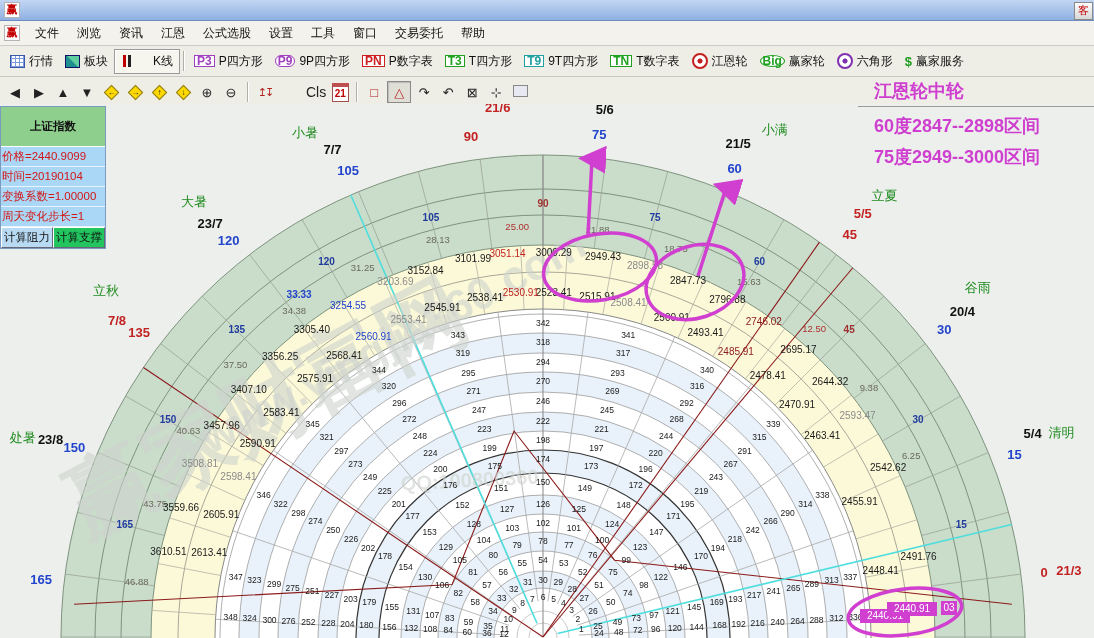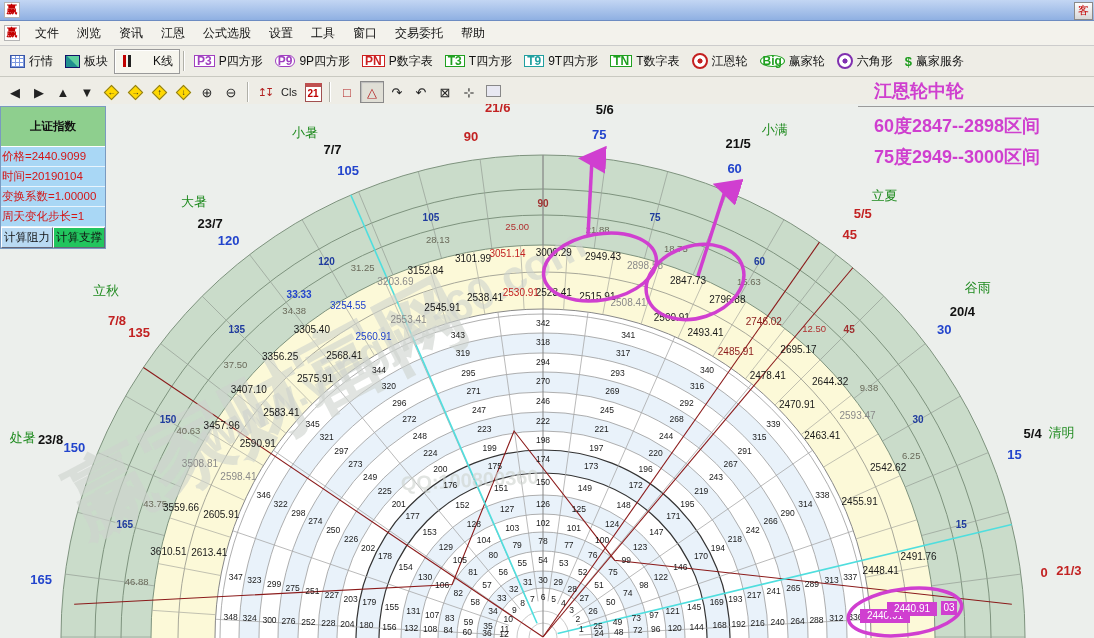--- a/index.html
+++ b/index.html
@@ -156,21 +156,21 @@
       <span>⊕</span>
     </div>
     <div class="tb2">
       <span>⊖</span>
     </div>
     <div class="sep"></div>
     <div class="tb2">
       <span class="shift-ic">↥↧</span>
     </div>
     <div class="tb2">
-      <span style="font-size: 11px;">Cls</span>
+      <span style="font-size: 14px; margin-left: 27px;">Cls</span>
     </div>
     <div class="tb2">
       <span class="cal">21</span>
     </div>
     <div class="sep"></div>
     <div class="tb2">
       <span class="red">□</span>
     </div>
     <div class="tb2 pressed">
       <span class="red">△</span>

